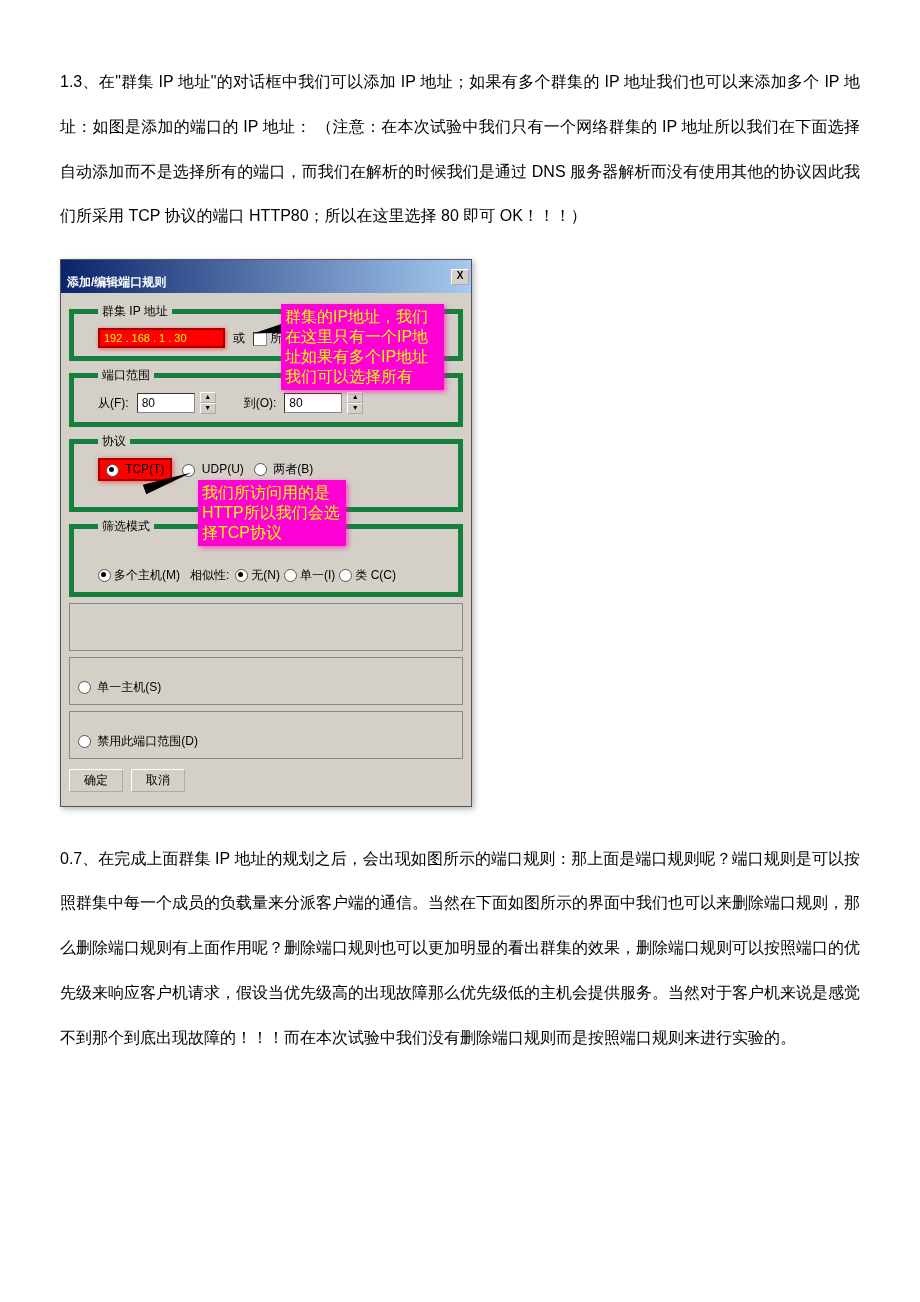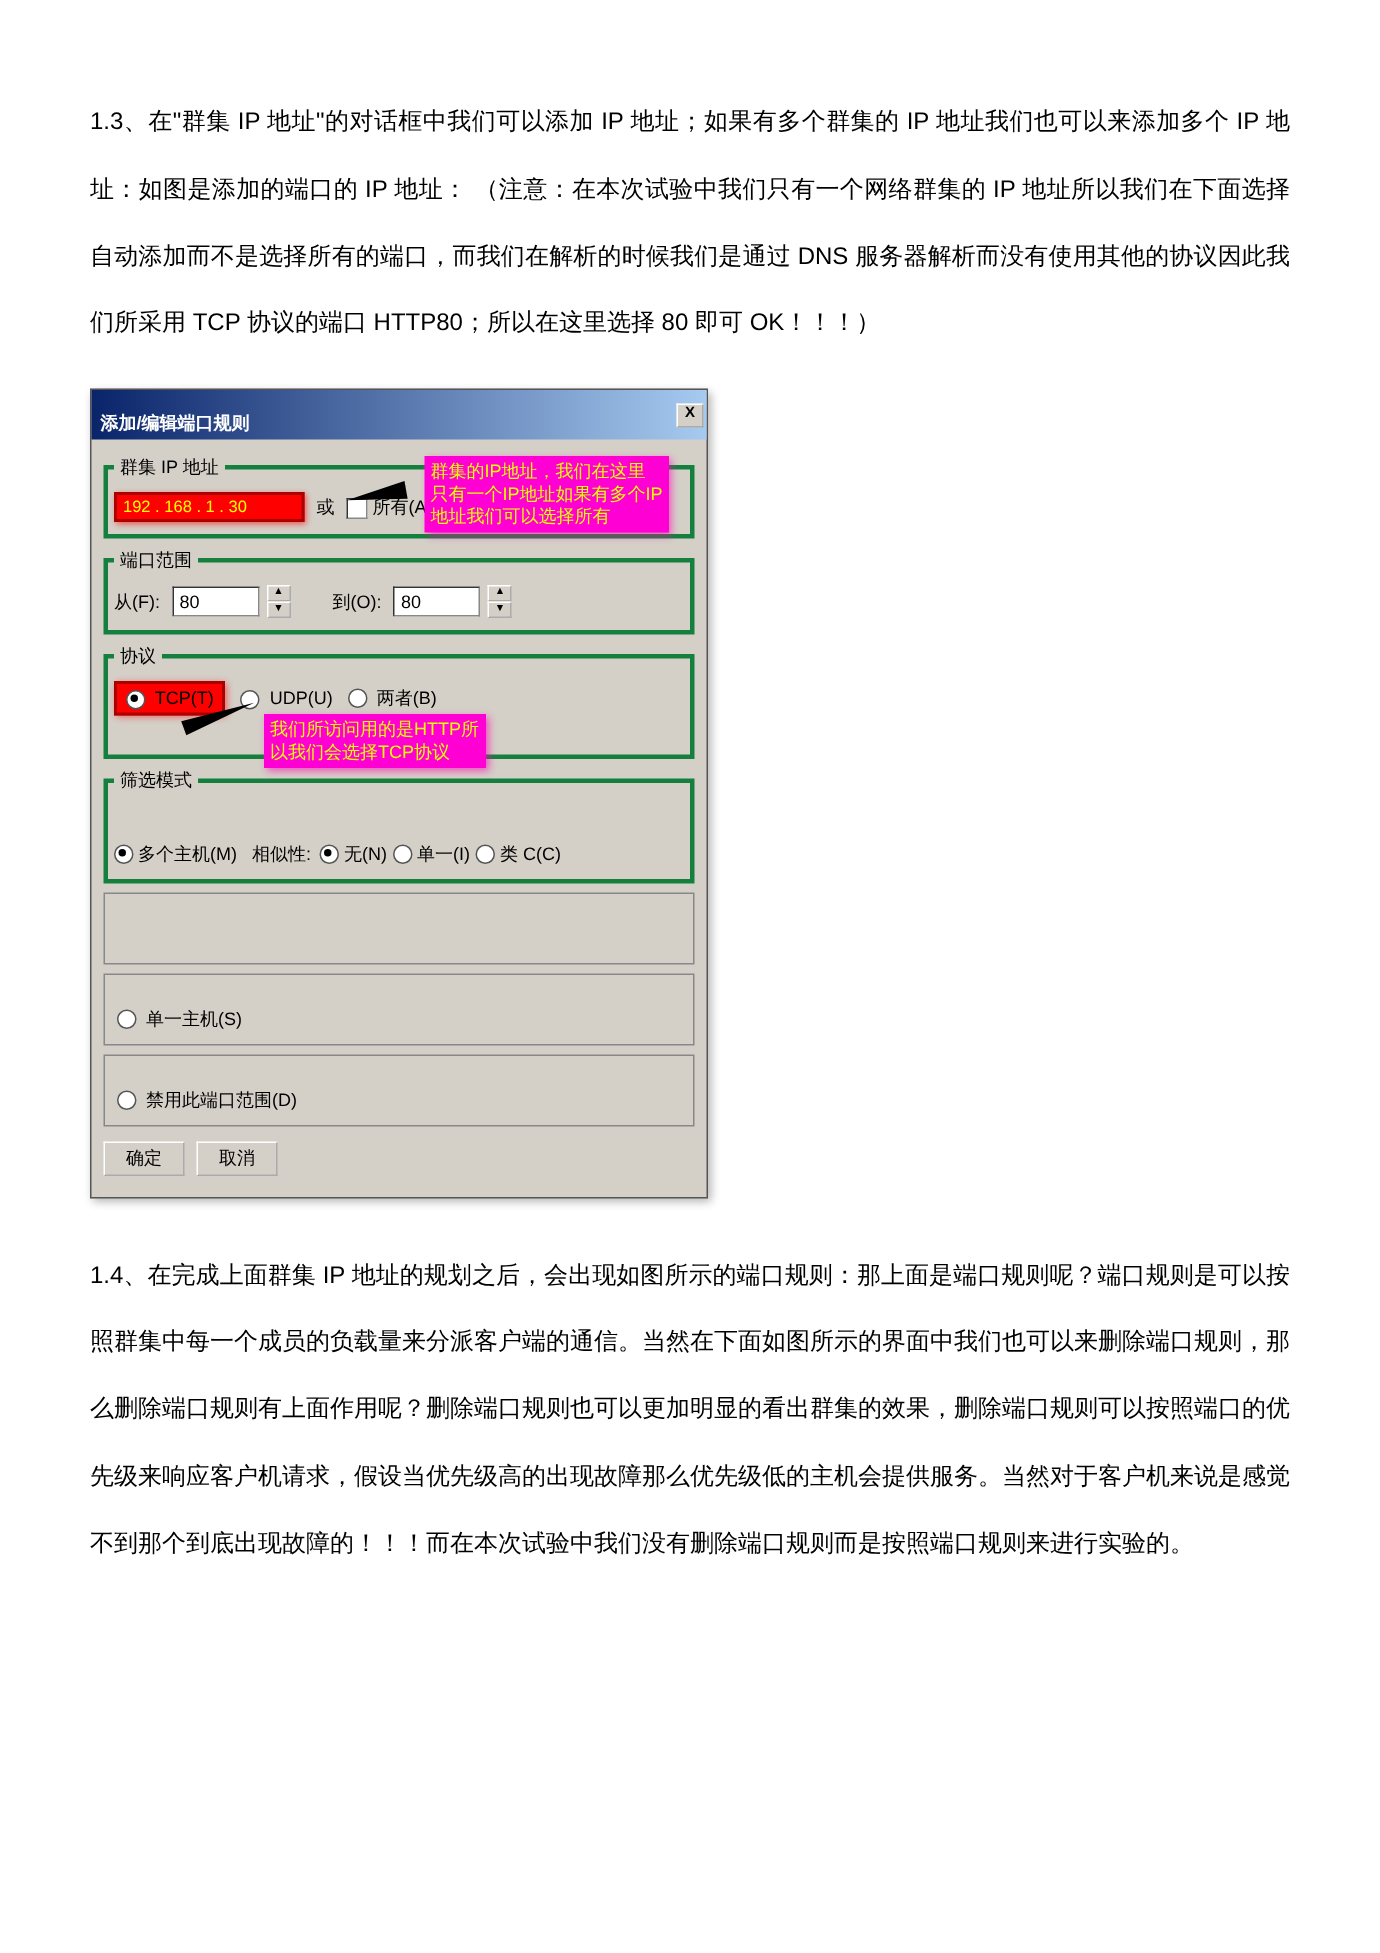--- a/index.html
+++ b/index.html
@@ -44,23 +44,23 @@
     border: 1px outset #fff;
     color: #000;
     font-size: 10px;
     line-height: 12px;
     text-align: center;
     font-weight: bold;
   }
   .dialog-body { padding: 6px 8px 8px 8px; }
 
   fieldset {
-    border: 3px solid #15803d;
+    border: 5px solid #15803d;
     margin: 4px 0 6px 0;
-    padding: 8px 8px 8px 4px;
+    padding: 8px 8px 8px 24px;
     position: relative;
   }
   legend { font-size: 12px; padding: 0 4px; }
 
   .ip-row {
     display: flex;
     align-items: center;
     gap: 8px;
     position: relative;
   }
@@ -78,21 +78,21 @@
     width: 12px; height: 12px;
     border: 1px inset #888;
     background: #fff;
     display: inline-block;
     vertical-align: middle;
   }
   .pink-callout {
     position: absolute;
     background: #ff00d4;
     color: #e6ff00;
-    font-size: 12px;
+    font-size: 16px;
     padding: 3px 4px;
     line-height: 1.25;
     box-shadow: 2px 2px 5px rgba(255,0,180,0.6);
     z-index: 5;
   }
   .callout1 { top: -24px; right: 6px; width: 155px; }
   .arrow {
     position: absolute;
     width: 0; height: 0;
     border-style: solid;
@@ -334,13 +334,13 @@
     </div>
 
 
     <div class="btn-row">
       <div class="win-btn">确定</div>
       <div class="win-btn">取消</div>
     </div>
   </div>
 </div>
 
-<p class="para">1.4、在完成上面群集 IP 地址的规划之后，会出现如图所示的端口规则：那上面是端口规则呢？端口规则是可以按照群集中每一个成员的负载量来分派客户端的通信。当然在下面如图所示的界面中我们也可以来删除端口规则，那么删除端口规则有上面作用呢？删除端口规则也可以更加明显的看出群集的效果，删除端口规则可以按照端口的优先级来响应客户机请求，假设当优先级高的出现故障那么优先级低的主机会提供服务。当然对于客户机来说是感觉不到那个到底出现故障的！！！而在本次试验中我们没有删除端口规则而是按照端口规则来进行实验的。</p>
+<p class="para">0.7、在完成上面群集 IP 地址的规划之后，会出现如图所示的端口规则：那上面是端口规则呢？端口规则是可以按照群集中每一个成员的负载量来分派客户端的通信。当然在下面如图所示的界面中我们也可以来删除端口规则，那么删除端口规则有上面作用呢？删除端口规则也可以更加明显的看出群集的效果，删除端口规则可以按照端口的优先级来响应客户机请求，假设当优先级高的出现故障那么优先级低的主机会提供服务。当然对于客户机来说是感觉不到那个到底出现故障的！！！而在本次试验中我们没有删除端口规则而是按照端口规则来进行实验的。</p>
 
 </body></html>

